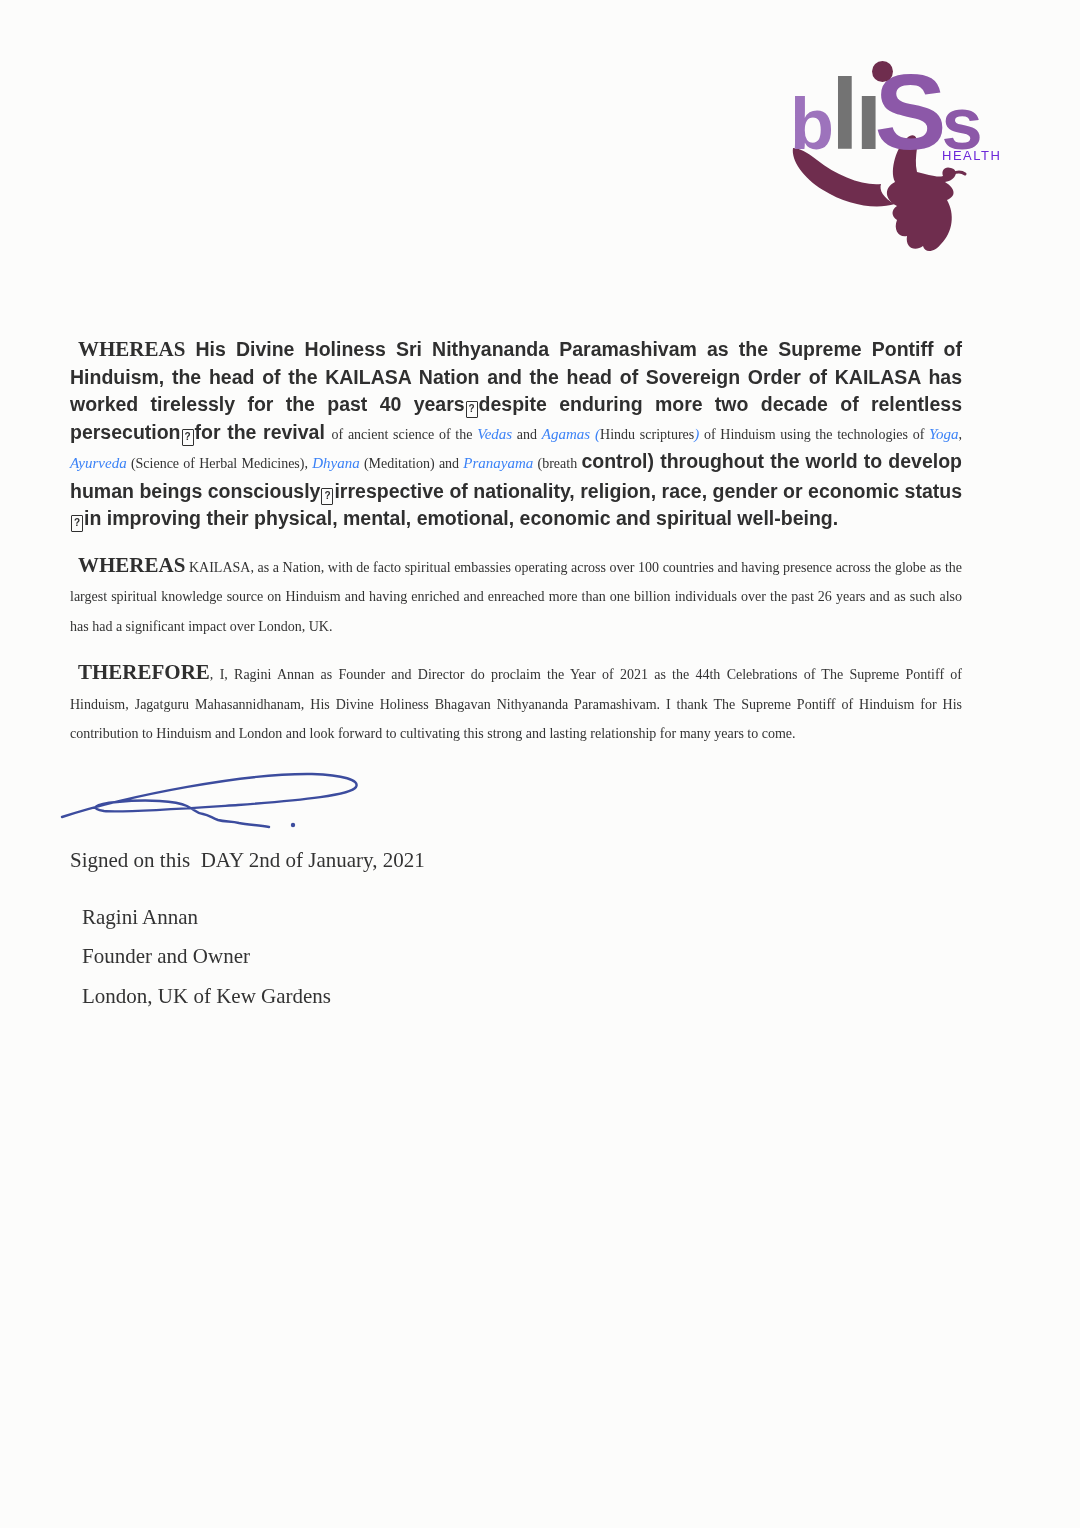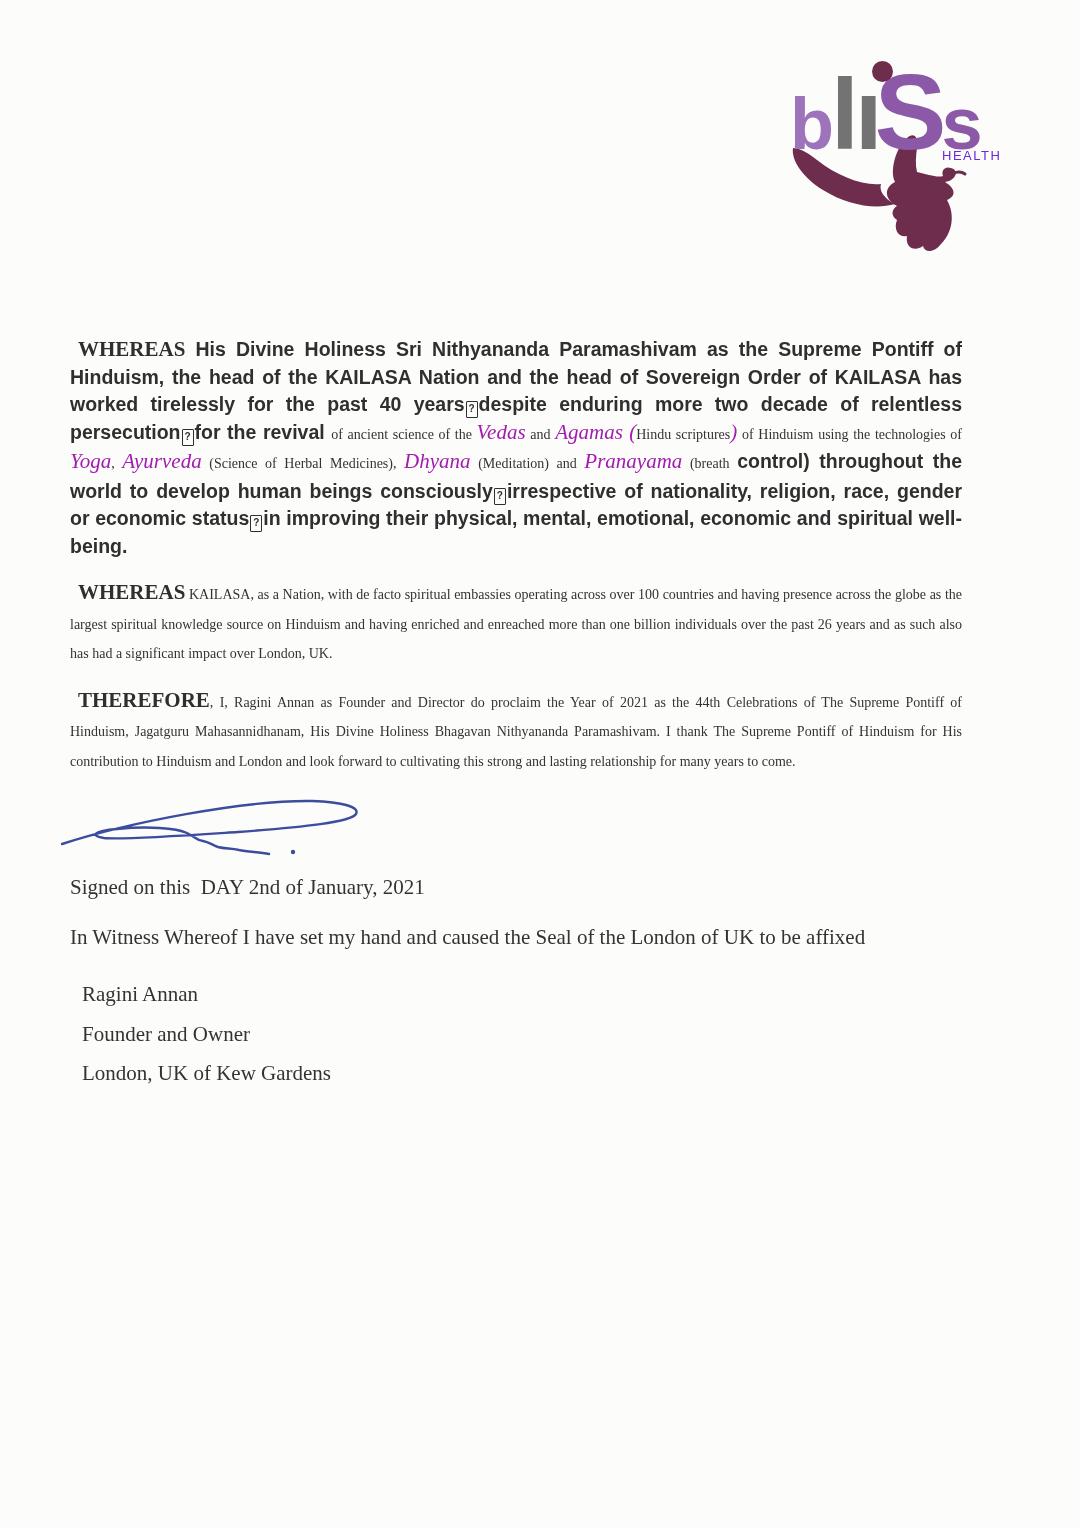--- a/index.html
+++ b/index.html
@@ -42,21 +42,21 @@
   .content{position:absolute;left:70px;top:336px;width:892px;}
   .para{
     margin:0 0 19px 0;
     text-align:justify;
     line-height:27.5px;
     font-size:21px;
   }
   .r-bsans{font-family:"Liberation Sans",sans-serif;font-weight:700;font-size:19.5px;color:#2f2f2f;}
   .r-serif{font-family:"Liberation Serif",serif;font-size:14px;color:#333;}
   .r-bserif{font-family:"Liberation Serif",serif;font-weight:700;font-size:21px;color:#2f2f2f;margin-left:8px;}
-  .r-iserif{font-family:"Liberation Serif",serif;font-style:italic;font-size:21px;color:#a21caf;}
+  .r-iserif{font-family:"Liberation Serif",serif;font-style:italic;font-size:15px;color:#3b82f6;}
   .r-qbox{
     display:inline-block;width:10px;height:15px;
     border:1.5px solid #2f2f2f;border-radius:1px;
     font:700 10px/14px "Liberation Sans",sans-serif;
     text-align:center;color:#2f2f2f;
     vertical-align:baseline;position:relative;top:1px;margin:0 1px;
   }
 
   .signature{display:block;margin:6px 0 0 -10px;}
 
@@ -96,21 +96,20 @@
 
     <p class="para"><span class="r-bserif">THEREFORE</span><span class="r-serif">, I, Ragini Annan as Founder and Director do proclaim the Year of 2021 as the 44th Celebrations of The Supreme Pontiff of Hinduism, Jagatguru Mahasannidhanam, His Divine Holiness Bhagavan Nithyananda Paramashivam.  I thank The Supreme Pontiff of Hinduism for His contribution to Hinduism and London and look forward to cultivating this strong and lasting relationship for many years to come.</span></p>
 
     <svg class="signature" width="330" height="80" viewBox="0 0 330 80" aria-hidden="true">
       <path fill="none" stroke-width="2.4" stroke-linecap="round" stroke-linejoin="round" d="M 2 50 C 70 28, 185 6, 252 7 C 283 8, 300 13, 296 20 C 291 28, 245 33, 178 38 C 118 42, 62 46, 44 44 C 30 42, 33 37, 57 35 C 88 32, 116 34, 127 39 C 134 42, 136 46, 143 47 C 149 48, 152 51, 158 53 C 165 55, 171 54, 179 56 C 188 58, 199 58, 209 60" stroke="#3c4c9e"></path>
       <circle cx="233" cy="58" r="2.2" fill="#3c4c9e"></circle>
     </svg>
 
     <p class="line preserve signed-line">Signed on this  DAY 2nd of January, 2021</p>
 
-    <p class="line witness-line">In Witness Whereof I have set my hand and caused the Seal of the London of UK to be affixed</p>
 
     <div class="signatory">
       <p>Ragini Annan</p>
       <p>Founder and Owner</p>
       <p>London, UK of Kew Gardens</p>
     </div>
 
   </main>
 </div>
 

